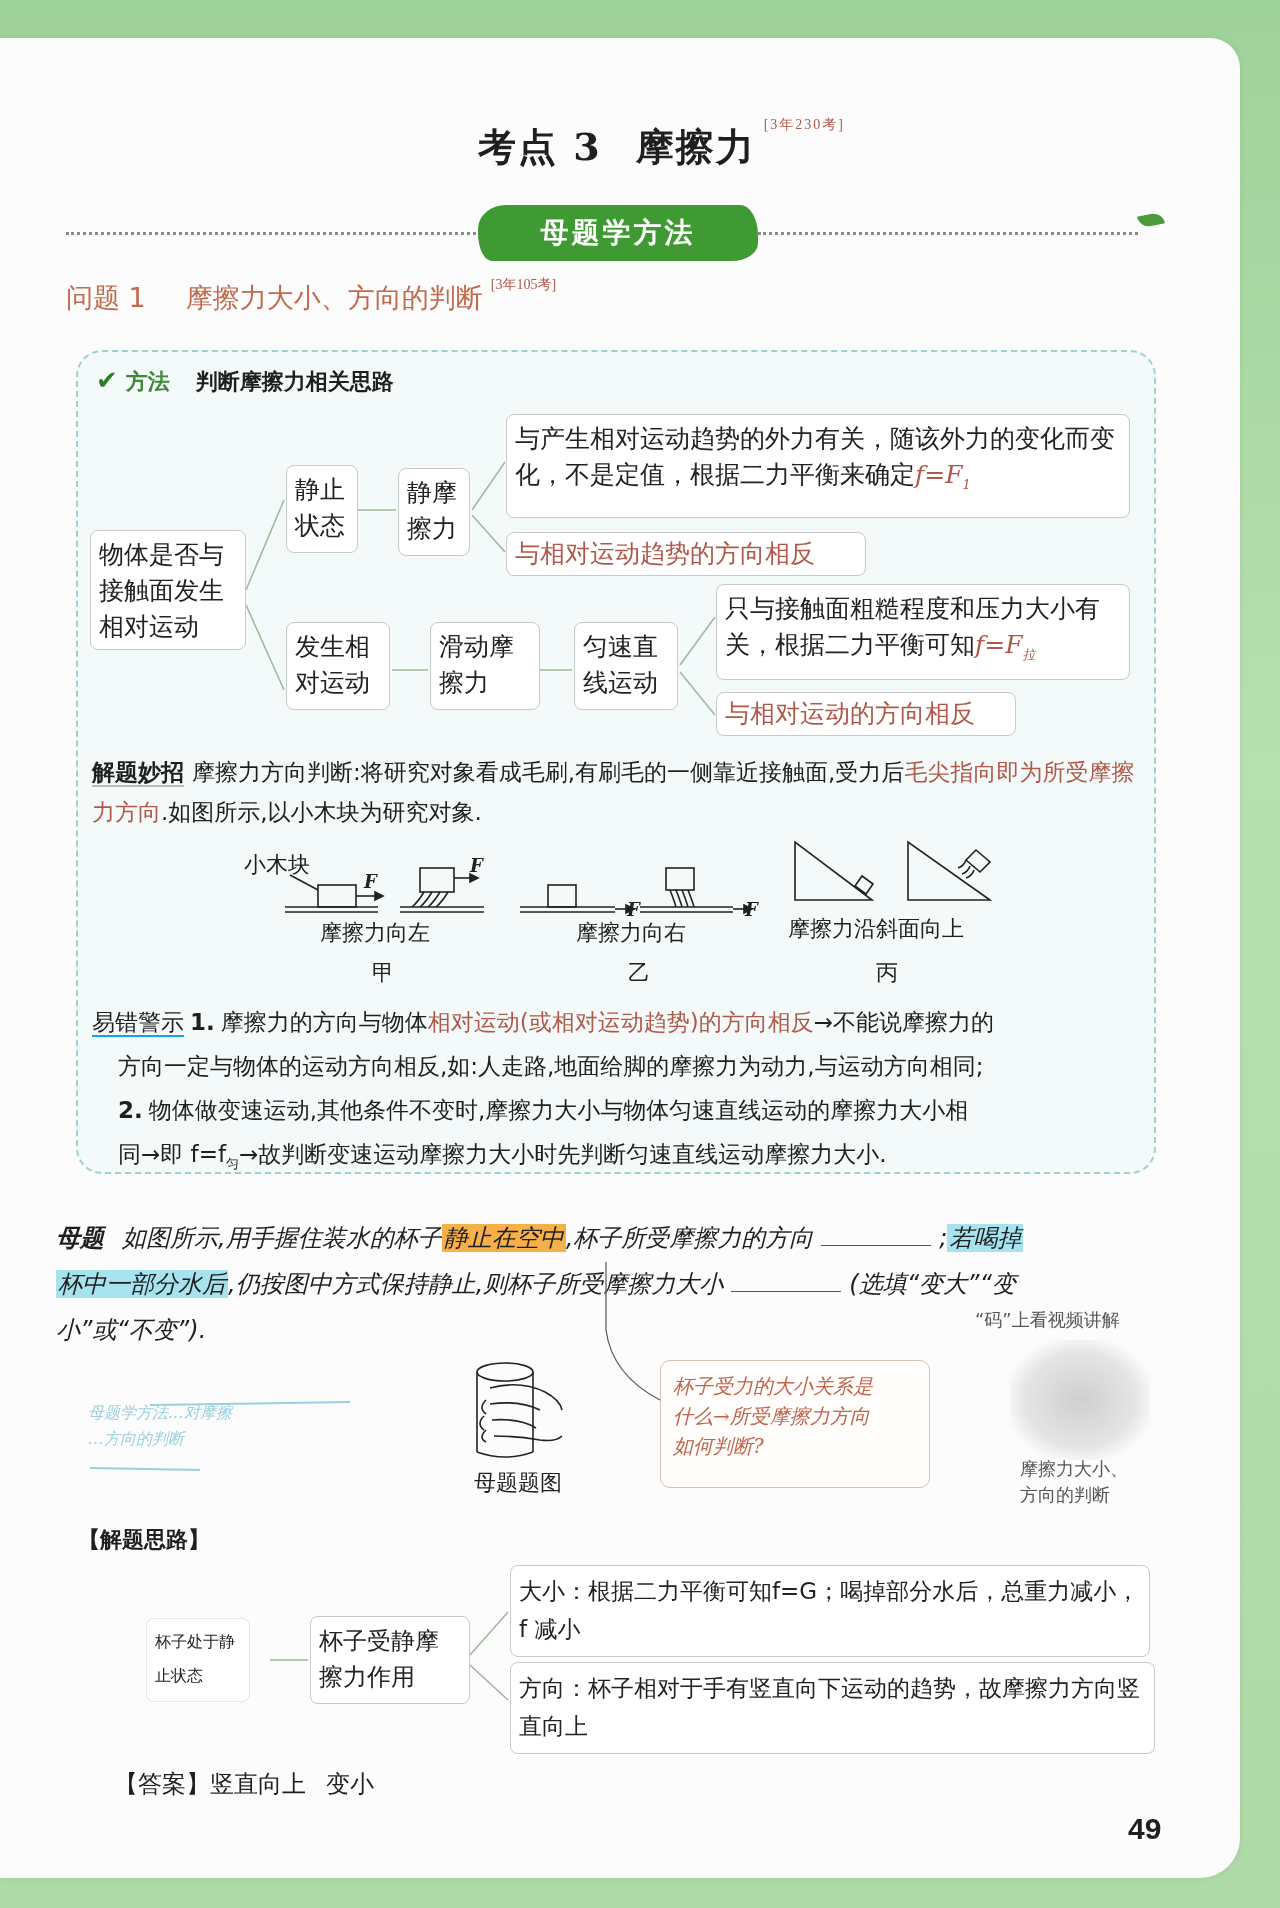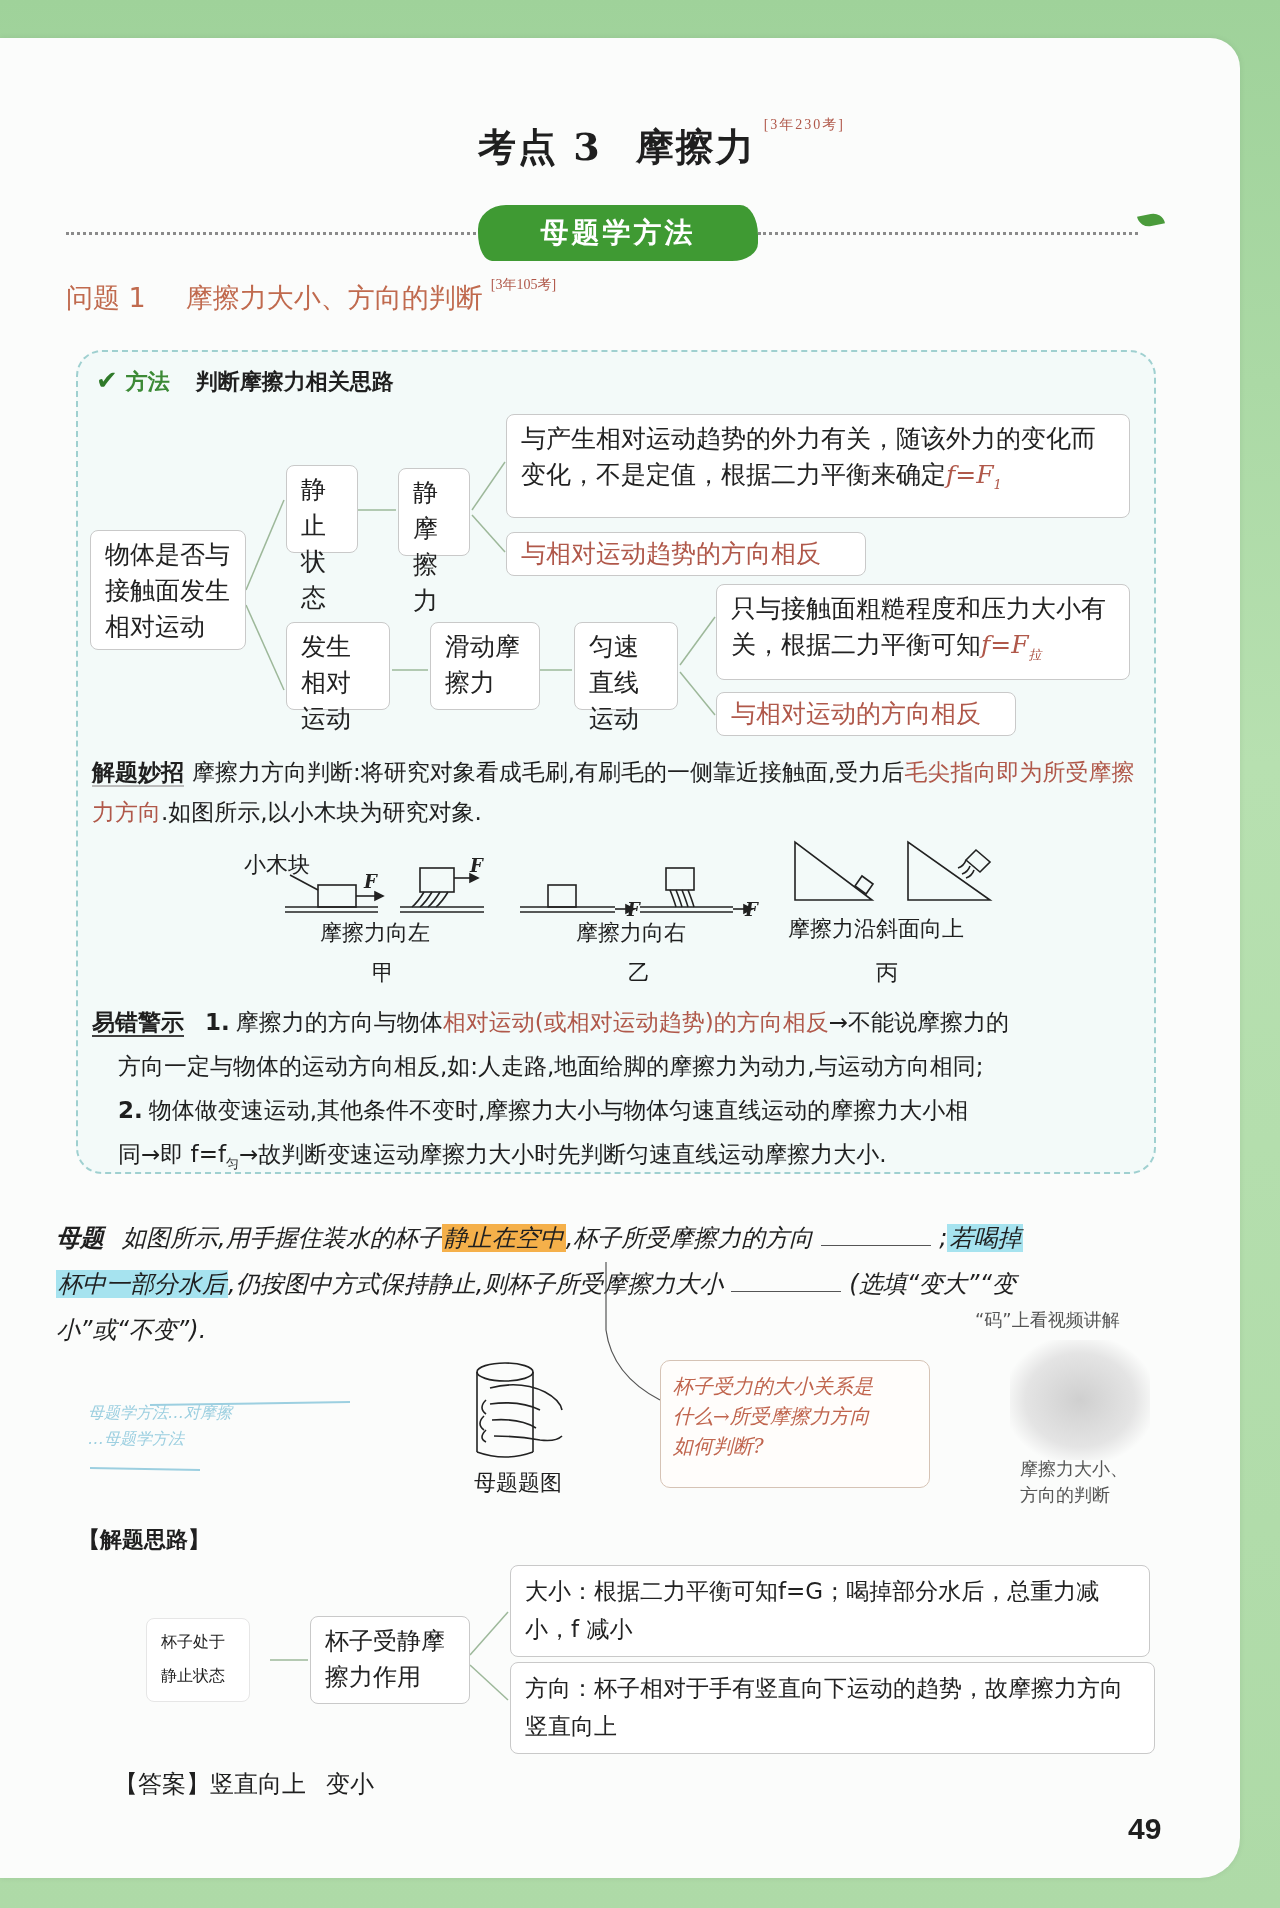--- a/index.html
+++ b/index.html
@@ -32,33 +32,33 @@
   .method-box {
     left:76px; top:350px; width:1076px; height:820px;
     border:2px dashed #9fd0d0; border-radius:26px;
     background: rgba(236,248,248,0.55);
   }
   .method-title { left:96px; top:365px; font-size:22px; font-weight:bold; }
   .method-title .m-label { color:#3c8a36; margin:0 26px 0 8px; }
   .check { color:#2f7a2a; font-size:26px; }
   .fbox {
     position:absolute; border:1.5px solid #c9c9c9; border-radius:8px;
-    background:#fff; font-size:25px; line-height:36px; padding:6px 14px; box-sizing:border-box;
+    background:#fff; font-size:25px; line-height:36px; padding:6px 8px; box-sizing:border-box;
     color:#222;
   }
   .fbox.red { color:#b0584a; }
   .fbox .f-ital { font-family:"DejaVu Serif","Liberation Serif",serif; font-style:italic; color:#b0584a; }
   .fbox .sub { font-size:13px; vertical-align:sub; }
   svg.lines { position:absolute; left:0; top:0; }
   .tip { left:92px; top:752px; width:1050px; font-size:23px; line-height:40px; }
   .tip .lbl { font-weight:bold; border-bottom:2px solid #bbb; margin-right:8px; }
   .tip .red { color:#b0584a; }
   .caption { font-size:22px; }
   .warn { left:92px; top:1000px; width:1060px; font-size:23px; line-height:44px; }
-  .warn .lbl { font-weight:bold; border-bottom:2px solid #404040; margin-right:21px; }
+  .warn .lbl { font-weight:normal; border-bottom:2px solid #0ea5e9; margin-right:6px; }
   .warn .num { font-weight:bold; margin-right:6px; }
   .warn .red { color:#b0584a; }
   .warn .indent { padding-left:26px; display:block; }
   .mq { left:56px; top:1215px; width:1115px; font-size:24px; line-height:46px;font-style:italic; }
   .mq .lbl { font-weight:bold; margin-right:18px; }
   .hl-orange { background:#f5b04a; padding:0 2px; }
   .hl-blue { background:#a6e3ef; padding:0 2px; }
   .blank { display:inline-block; width:110px; border-bottom:1.5px solid #555; height:20px; margin:0 8px; }
   .video-tip { left:975px; top:1308px; font-size:18px; color:#555; }
   .blur { left:1010px; top:1340px; width:140px; height:120px; background:radial-gradient(ellipse at center,#cfcfcf 0%,#e4e4e4 55%,rgba(251,252,251,0) 78%); }
@@ -211,21 +211,21 @@
     <path d="M486 1400 q-8 8 0 14 M484 1416 q-8 8 0 14 M486 1430 q-8 8 0 12"></path>
     <path d="M490 1404 Q520 1400 540 1410 M492 1420 Q520 1418 536 1428 M494 1436 Q518 1436 540 1440 Q556 1442 562 1436"></path>
   </g>
 
   <path d="M150 1405 L350 1402" stroke="#9ccfe0" stroke-width="2" fill="none"></path>
   <path d="M90 1468 L200 1470" stroke="#9ccfe0" stroke-width="2" fill="none"></path>
 </svg>
 
 <div class="abs hand-note">
   <div>母题学方法…对摩擦</div>
-  <div>…母题学方法</div>
+  <div>…方向的判断</div>
 </div>
 <div class="abs fig-cap">母题题图</div>
 <div class="abs note-card">
   <div>杯子受力的大小关系是</div>
   <div>什么→所受摩擦力方向</div>
   <div>如何判断?</div>
 </div>
 
 <div class="abs video-tip">“码”上看视频讲解</div>
 <div class="abs blur"></div>

